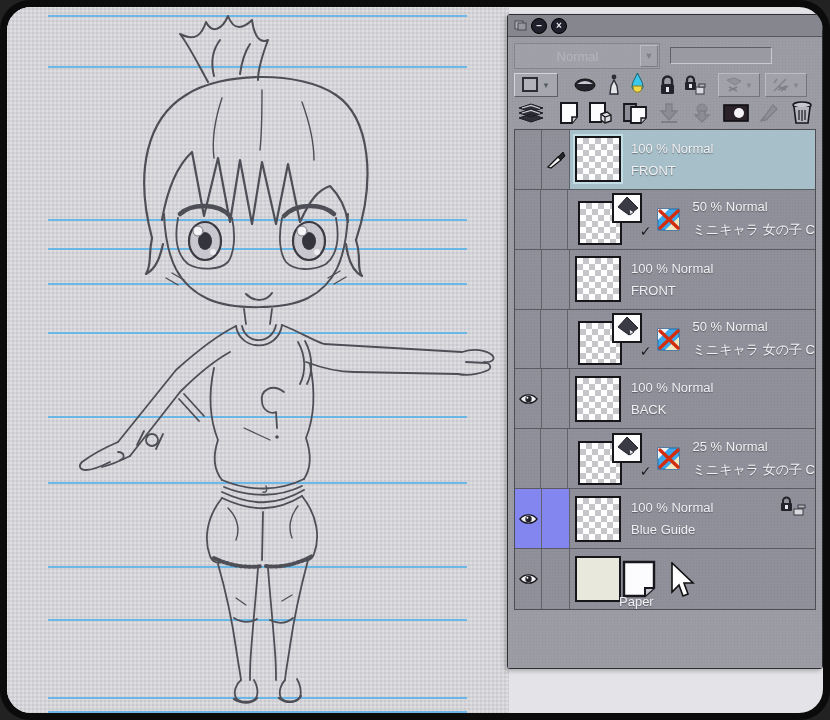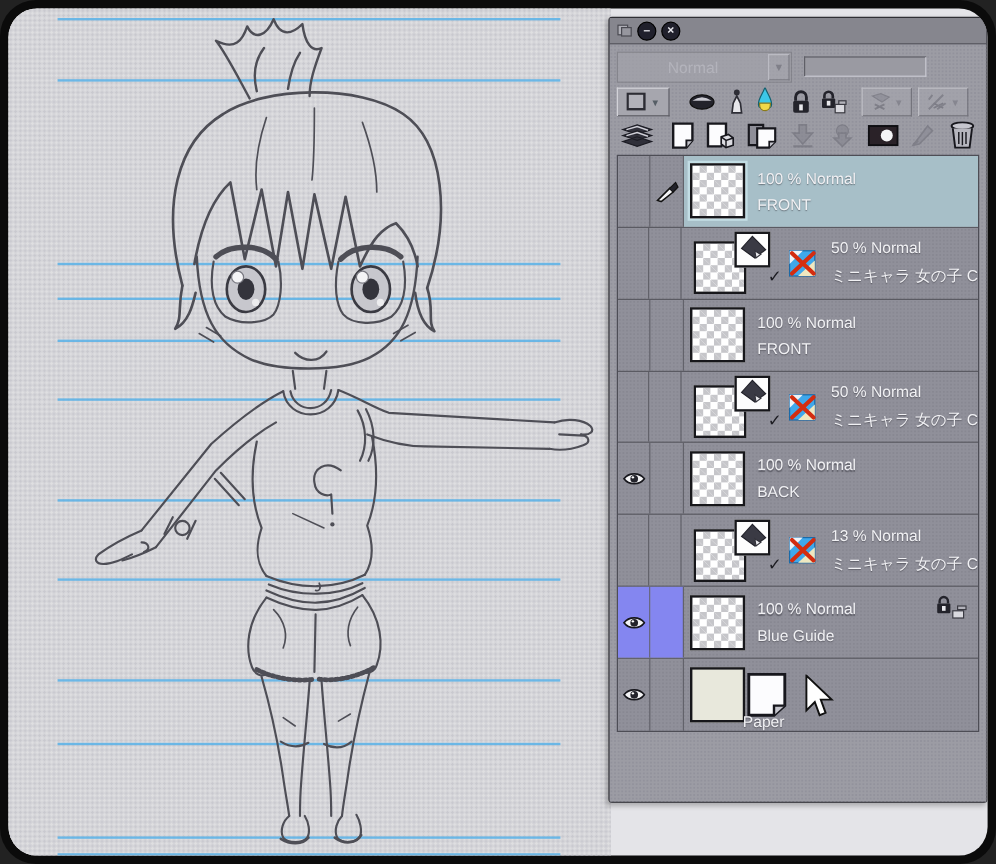--- a/index.html
+++ b/index.html
@@ -471,21 +471,21 @@
         <div class="check">✓</div>
       </div>
       <svg class="xicon" width="27" height="27" viewBox="0 0 27 27" style="display: block;">
         <rect x="2" y="3" width="21" height="21" fill="#3fa8ec" stroke="#1a6aa8"></rect>
         <path d="M2,3 L13,3 L2,14 Z" fill="#eef4f8"></path>
         <path d="M23,11 L23,24 L9,24 Z" fill="#efe8c0"></path>
         <path d="M4,5 L22,22 M22,5 L4,22" stroke="#d32d10" stroke-width="3.4" stroke-linecap="round"></path>
       </svg>
 
       <div class="textcol">
-        <span class="t-op">13 % Normal</span>
+        <span class="t-op">25 % Normal</span>
         <span class="t-nm">ミニキャラ 女の子 C</span>
       </div>
 
     </div>
   </div>
             <div class="lrow purple">
     <div class="c-eye">
       <svg class="eye" width="19" height="12" viewBox="0 0 19 12" style="display: block;">
         <path d="M1,6 C5,0.5 14,0.5 18,6 C14,11.5 5,11.5 1,6Z" fill="#f2f2f4" stroke="#17171d" stroke-width="1.4"></path>
         <circle cx="9.5" cy="6" r="3.2" fill="#23232b"></circle>

